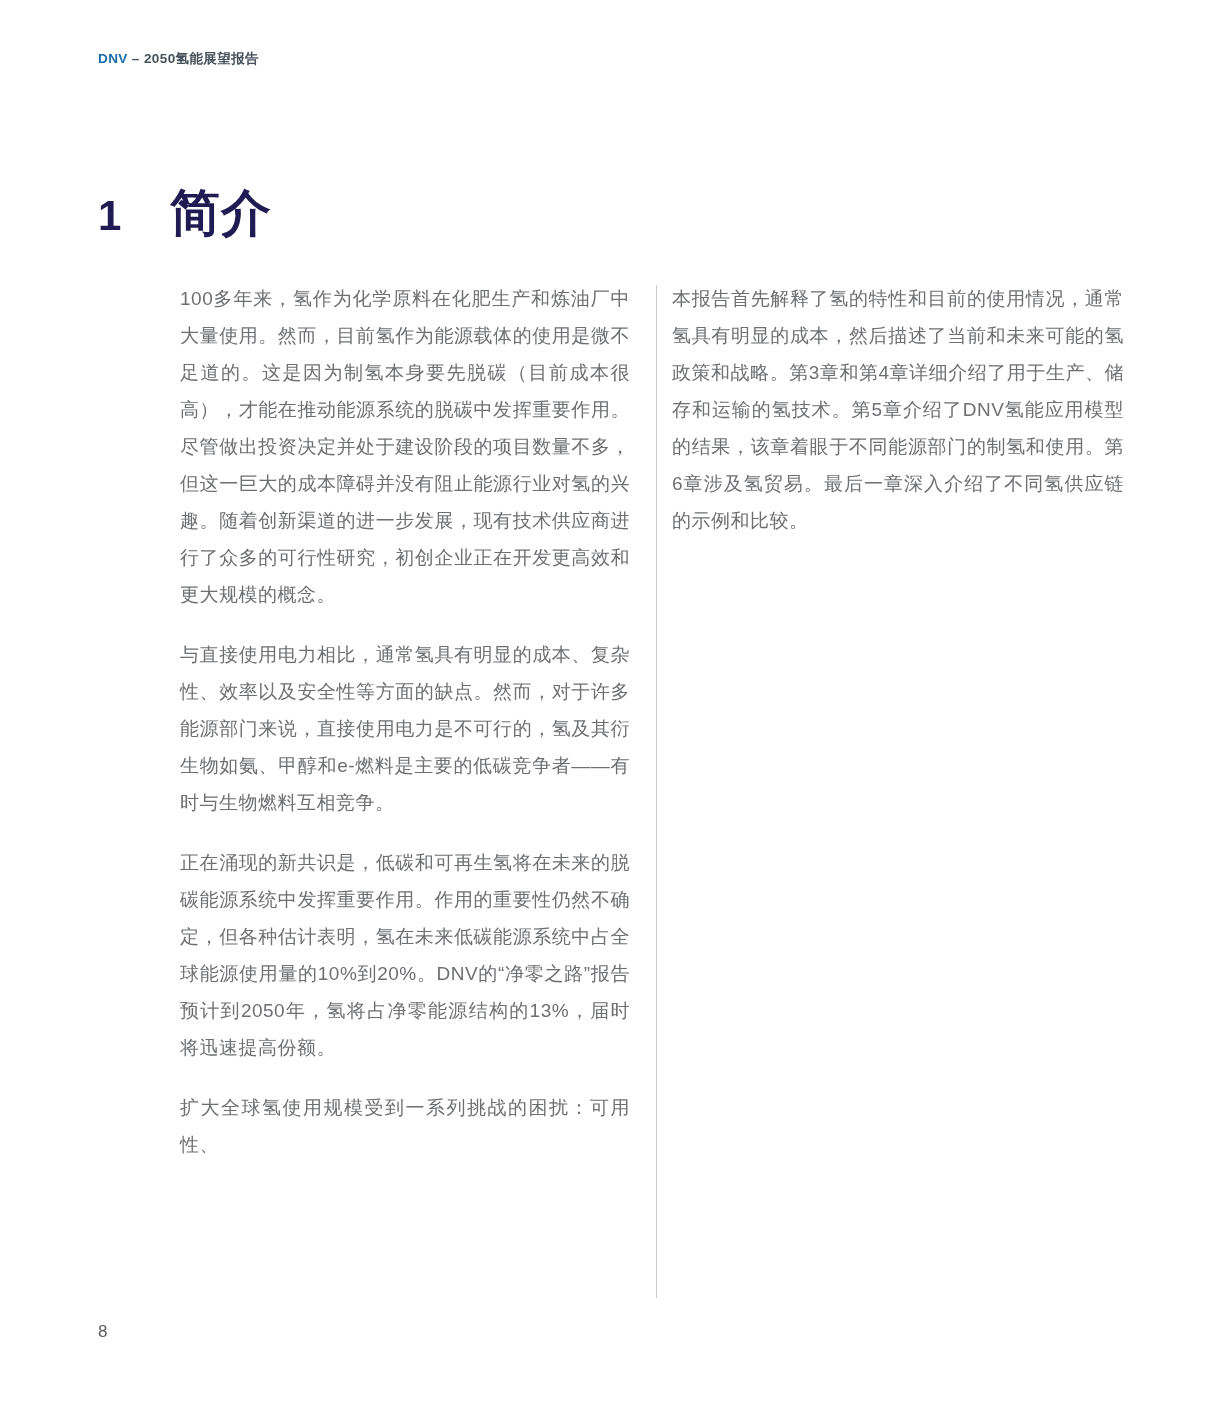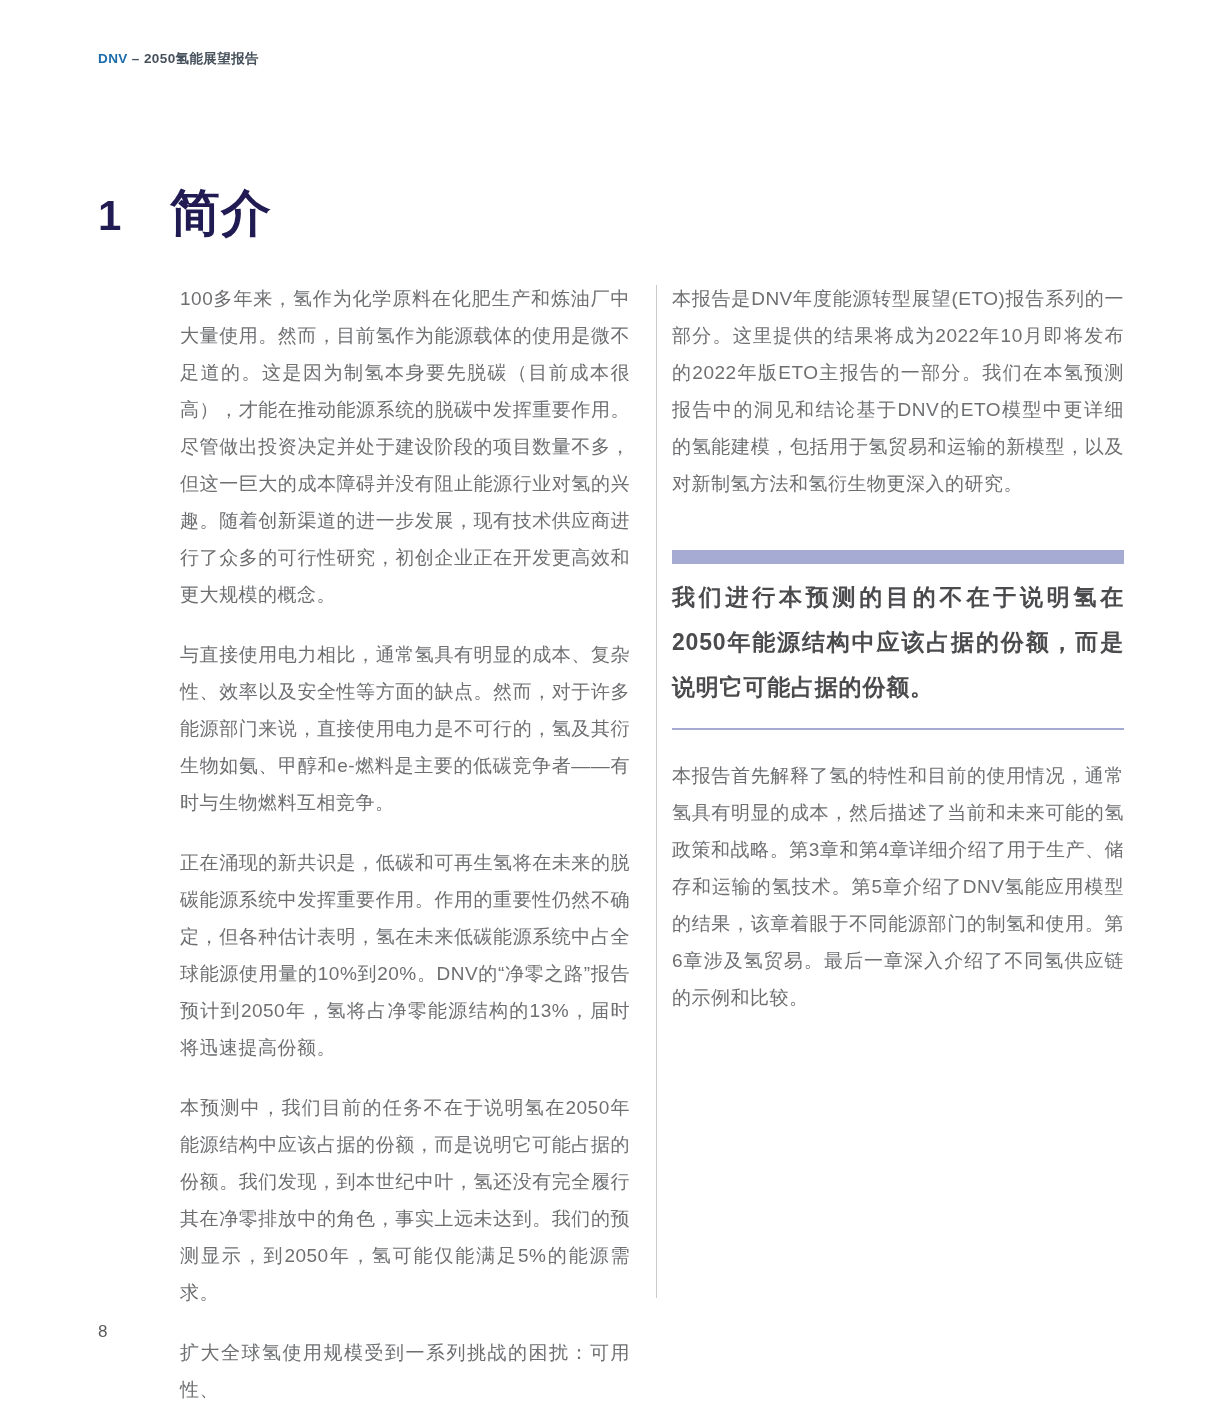--- a/index.html
+++ b/index.html
@@ -82,33 +82,27 @@
     <span class="chapter-number">1</span>
     <h1 class="chapter-title">简介</h1>
   </div>
 
   <main class="columns">
 
     <section class="col left">
       <p>100多年来，氢作为化学原料在化肥生产和炼油厂中大量使用。然而，目前氢作为能源载体的使用是微不足道的。这是因为制氢本身要先脱碳（目前成本很高），才能在推动能源系统的脱碳中发挥重要作用。尽管做出投资决定并处于建设阶段的项目数量不多，但这一巨大的成本障碍并没有阻止能源行业对氢的兴趣。随着创新渠道的进一步发展，现有技术供应商进行了众多的可行性研究，初创企业正在开发更高效和更大规模的概念。</p>
       <p>与直接使用电力相比，通常氢具有明显的成本、复杂性、效率以及安全性等方面的缺点。然而，对于许多能源部门来说，直接使用电力是不可行的，氢及其衍生物如氨、甲醇和e-燃料是主要的低碳竞争者——有时与生物燃料互相竞争。</p>
       <p>正在涌现的新共识是，低碳和可再生氢将在未来的脱碳能源系统中发挥重要作用。作用的重要性仍然不确定，但各种估计表明，氢在未来低碳能源系统中占全球能源使用量的10%到20%。DNV的“净零之路”报告预计到2050年，氢将占净零能源结构的13%，届时将迅速提高份额。</p>
-      <p>本预测中，我们目前的任务不在于说明氢在2050年能源结构中应该占据的份额，而是说明它可能占据的份额。我们发现，到本世纪中叶，氢还没有完全履行其在净零排放中的角色，事实上远未达到。我们的预测显示，到2050年，氢可能仅能满足5%的能源需求。</p>
       <p>扩大全球氢使用规模受到一系列挑战的困扰：可用性、</p>
     </section>
 
     <div class="divider"></div>
 
     <section class="col right">
-      <p>本报告是DNV年度能源转型展望(ETO)报告系列的一部分。这里提供的结果将成为2022年10月即将发布的2022年版ETO主报告的一部分。我们在本氢预测报告中的洞见和结论基于DNV的ETO模型中更详细的氢能建模，包括用于氢贸易和运输的新模型，以及对新制氢方法和氢衍生物更深入的研究。</p>
 
-      <aside class="callout">
-        <div class="callout-bar"></div>
-        <p class="callout-text">我们进行本预测的目的不在于说明氢在2050年能源结构中应该占据的份额，而是说明它可能占据的份额。</p>
-      </aside>
 
       <p>本报告首先解释了氢的特性和目前的使用情况，通常氢具有明显的成本，然后描述了当前和未来可能的氢政策和战略。第3章和第4章详细介绍了用于生产、储存和运输的氢技术。第5章介绍了DNV氢能应用模型的结果，该章着眼于不同能源部门的制氢和使用。第6章涉及氢贸易。最后一章深入介绍了不同氢供应链的示例和比较。</p>
     </section>
 
   </main>
 
   <footer class="page-footer">
     <span>8</span>
   </footer>
 

